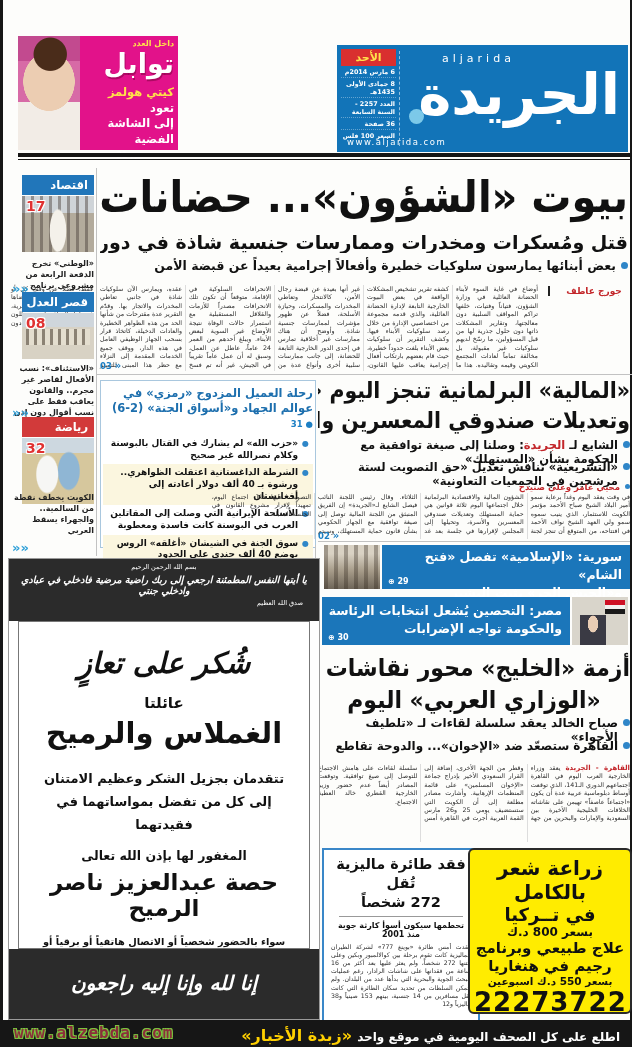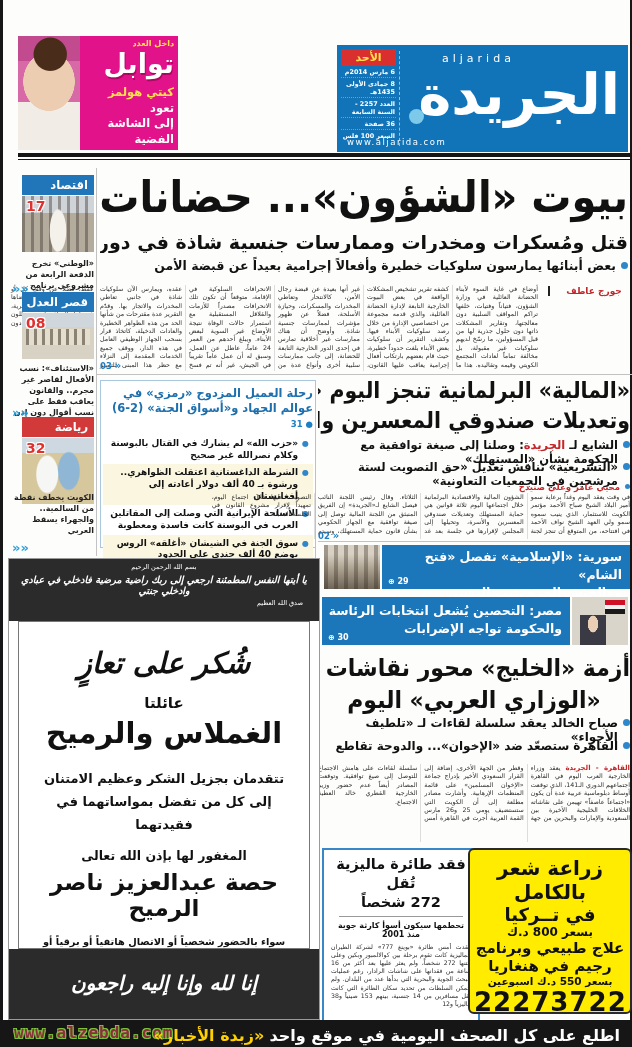--- a/index.html
+++ b/index.html
@@ -111,21 +111,21 @@
   .ad-l2{font-size:18px;font-weight:bold;letter-spacing:2px;}
   .ad-l3{font-size:12px;font-weight:bold;}
   .ad-l4{font-size:15px;font-weight:bold;}
   .ad-l5{font-size:15px;font-weight:bold;}
   .ad-l6{font-size:10.5px;font-weight:bold;}
   .ad-phone{font-size:26px;font-weight:bold;letter-spacing:1px;}
   
   .botbar{background:#161616;}
   .zebda-site{font-family:"DejaVu Sans Mono",monospace;font-weight:bold;font-size:16px;letter-spacing:1px;color:#8b2f3a;
      text-shadow:-1px -1px 0 #7cc43f,1px -1px 0 #7cc43f,-1px 1px 0 #7cc43f,1px 1px 0 #7cc43f;}
-  .zebda-txt{color:#fff;font-size:16px;font-weight:bold;}
+  .zebda-txt{color:#fff;font-size:12px;font-weight:bold;}
   .zebda-brand{color:#ffd000;font-weight:bold;}
 </style>
 </head>
 <body>
 
 <div id="page">
 
   <div class="abs edge" style="left:0;top:0;width:3px;height:1047px;"></div>
   <div class="abs edge" style="right:0;top:0;width:2px;height:1047px;"></div>
 

